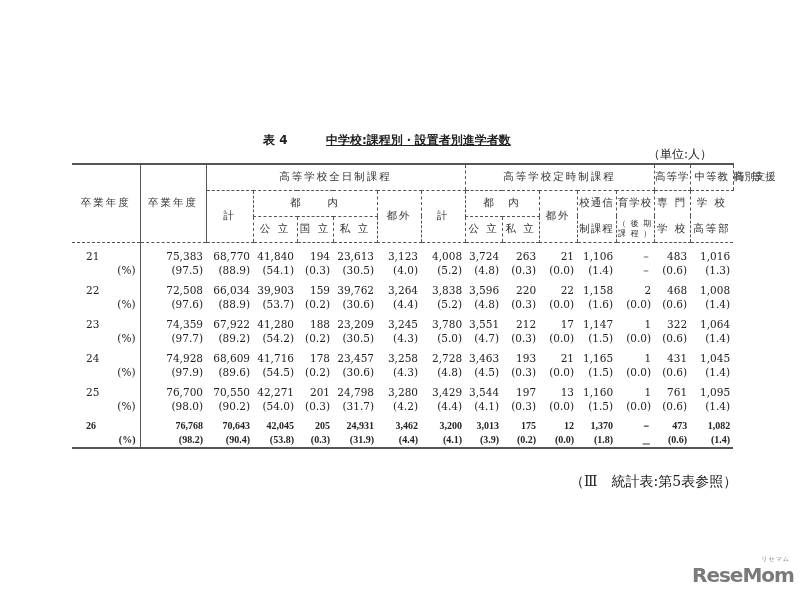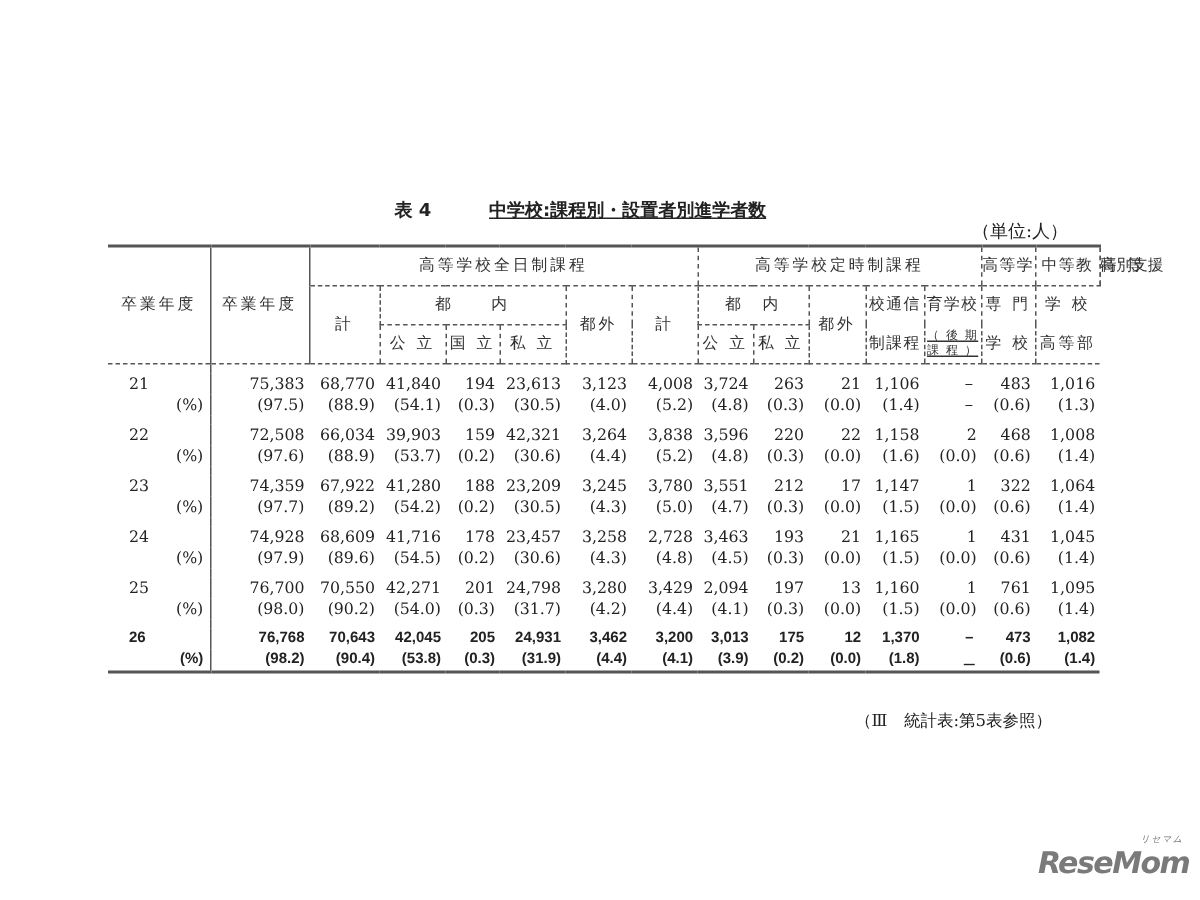--- a/index.html
+++ b/index.html
@@ -10,33 +10,33 @@
   .title .t-no { position:absolute; left:263px; }
   .title .t-text { position:absolute; left:326px;text-decoration:underline; }
   .unit { position:absolute; top:146px; left:648px; font-size:12px; }
   table.main { position:absolute; left:72px; top:163px; width:641px; border-collapse:collapse;
                table-layout:fixed; font-size:10.5px; }
   table.main th { font-weight:normal; color:#333; border-left:1px dashed #555; border-bottom:1px dashed #555;
                   padding:0; white-space:nowrap; letter-spacing:2px; }
   table.main thead tr:first-child th { border-top:2px solid #555; }
   table.main th.first { border-left:none;margin-top:46px; }
   table.main th.solidl, table.main td.solidl { border-left:1px solid #555; }
-  table.main th.sm { font-size:8px; line-height:10px; letter-spacing:1px;text-decoration:underline; }
+  table.main th.sm { font-size:8px; line-height:10px; letter-spacing:1px; }
   table.main tbody td { padding:0 3px 0 0; text-align:right; border:none; white-space:nowrap;
                         font-family:"DejaVu Serif", "Liberation Serif", serif; font-size:10.5px; height:14px; line-height:14px; }
   table.main tbody td.yr { text-align:left; padding-left:14px; }
   table.main tbody td.pctlbl { text-align:right; padding-right:4px; }
   table.main tbody tr.gap td { height:6px; line-height:6px; }
-  table.main tbody tr.bold td { font-weight:bold; font-family:Liberation Sans, sans-serif; font-size:10px; }
+  table.main tbody tr.bold td { font-weight:bold; font-family:Liberation Serif, serif; font-size:10px; }
   table.main tbody tr.last td { border-bottom:2px solid #555; }
   .notes { position:absolute; left:98px; top:461px; font-size:11px; line-height:15px; }
   .notes .n2 { padding-left:14px; }
-  .ref { position:absolute; left:570px; top:473px; font-size:11px; }
+  .ref { position:absolute; left:570px; top:473px; font-size:14px; }
   .logo { position:absolute; left:692px; top:563px; font-family:"DejaVu Sans", "Liberation Sans", sans-serif;
-          font-weight:bold; font-size:20px; color:#7a7a7a; letter-spacing:-1px;font-style:italic; }
+          font-weight:bold; font-size:20px; color:#7a7a7a; letter-spacing:-1px; }
   .logo .kana { position:absolute; top:-8px; right:4px; font-size:6px; font-weight:normal; letter-spacing:1px; }
 </style>
 </head>
 <body>
 
 <div class="title">
   <span class="t-no">表 4</span>
   <span class="t-text">中学校:課程別・設置者別進学者数</span>
 </div>
 <div class="unit">（単位:人）</div>
@@ -162,21 +162,21 @@
         <td></td>
         <td></td>
         <td></td>
       </tr>
       <tr>
         <td class="yr">22</td>
         <td class="solidl">72,508</td>
         <td>66,034</td>
         <td>39,903</td>
         <td>159</td>
-        <td>42,321</td>
+        <td>39,762</td>
         <td>3,264</td>
         <td>3,838</td>
         <td>3,596</td>
         <td>220</td>
         <td>22</td>
         <td>1,158</td>
         <td>2</td>
         <td>468</td>
         <td>1,008</td>
       </tr>
@@ -318,21 +318,21 @@
       </tr>
       <tr>
         <td class="yr">25</td>
         <td class="solidl">76,700</td>
         <td>70,550</td>
         <td>42,271</td>
         <td>201</td>
         <td>24,798</td>
         <td>3,280</td>
         <td>3,429</td>
-        <td>2,094</td>
+        <td>3,544</td>
         <td>197</td>
         <td>13</td>
         <td>1,160</td>
         <td>1</td>
         <td>761</td>
         <td>1,095</td>
       </tr>
       <tr>
         <td class="pctlbl">(%)</td>
         <td class="solidl">(98.0)</td>

